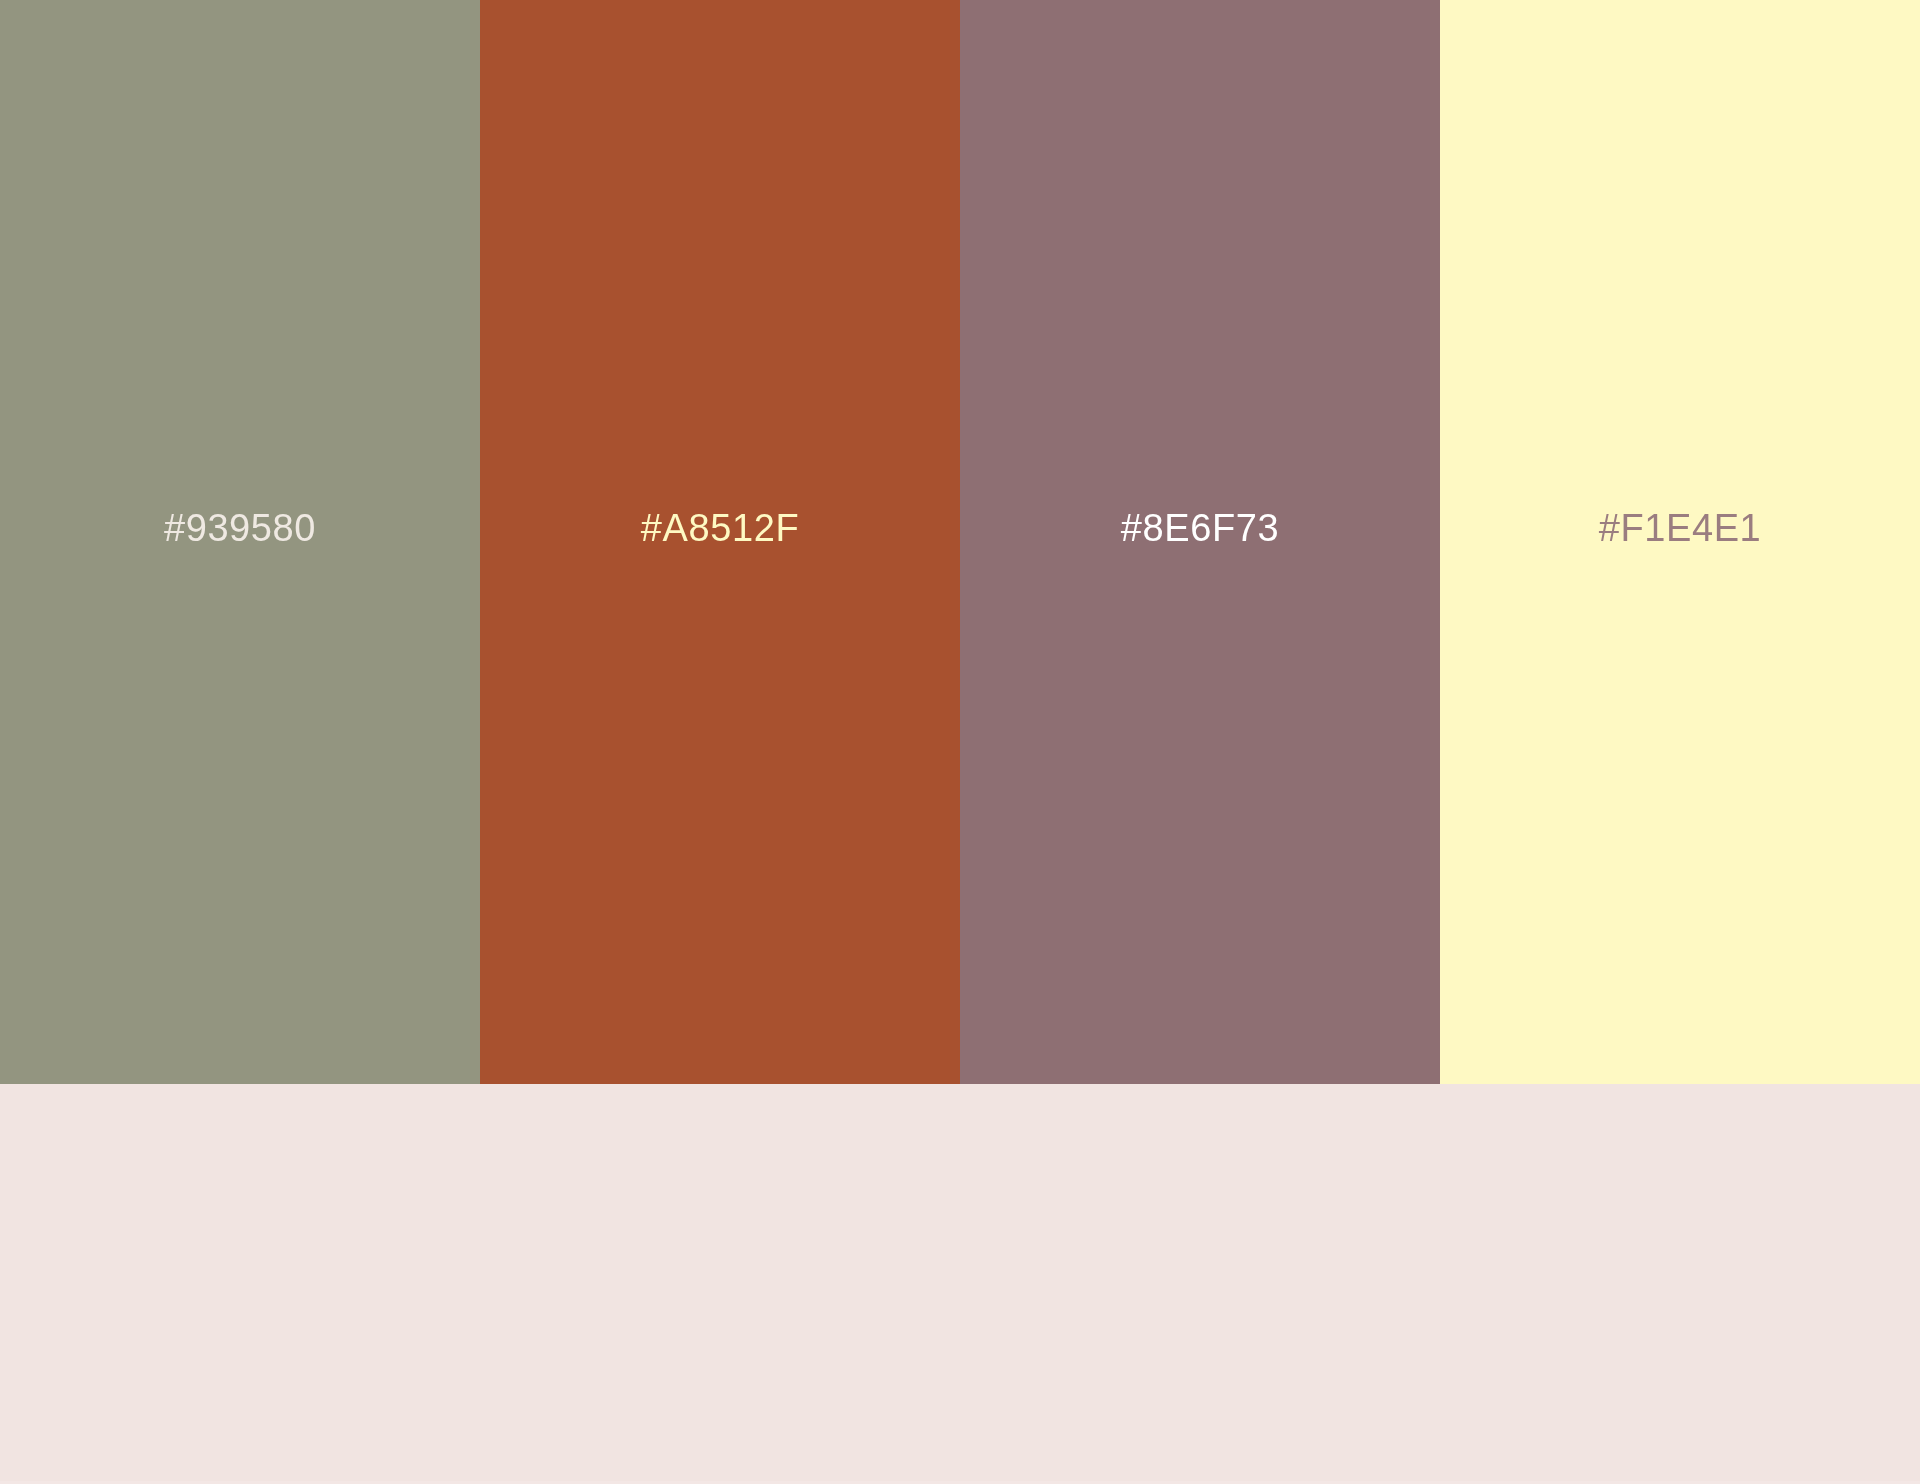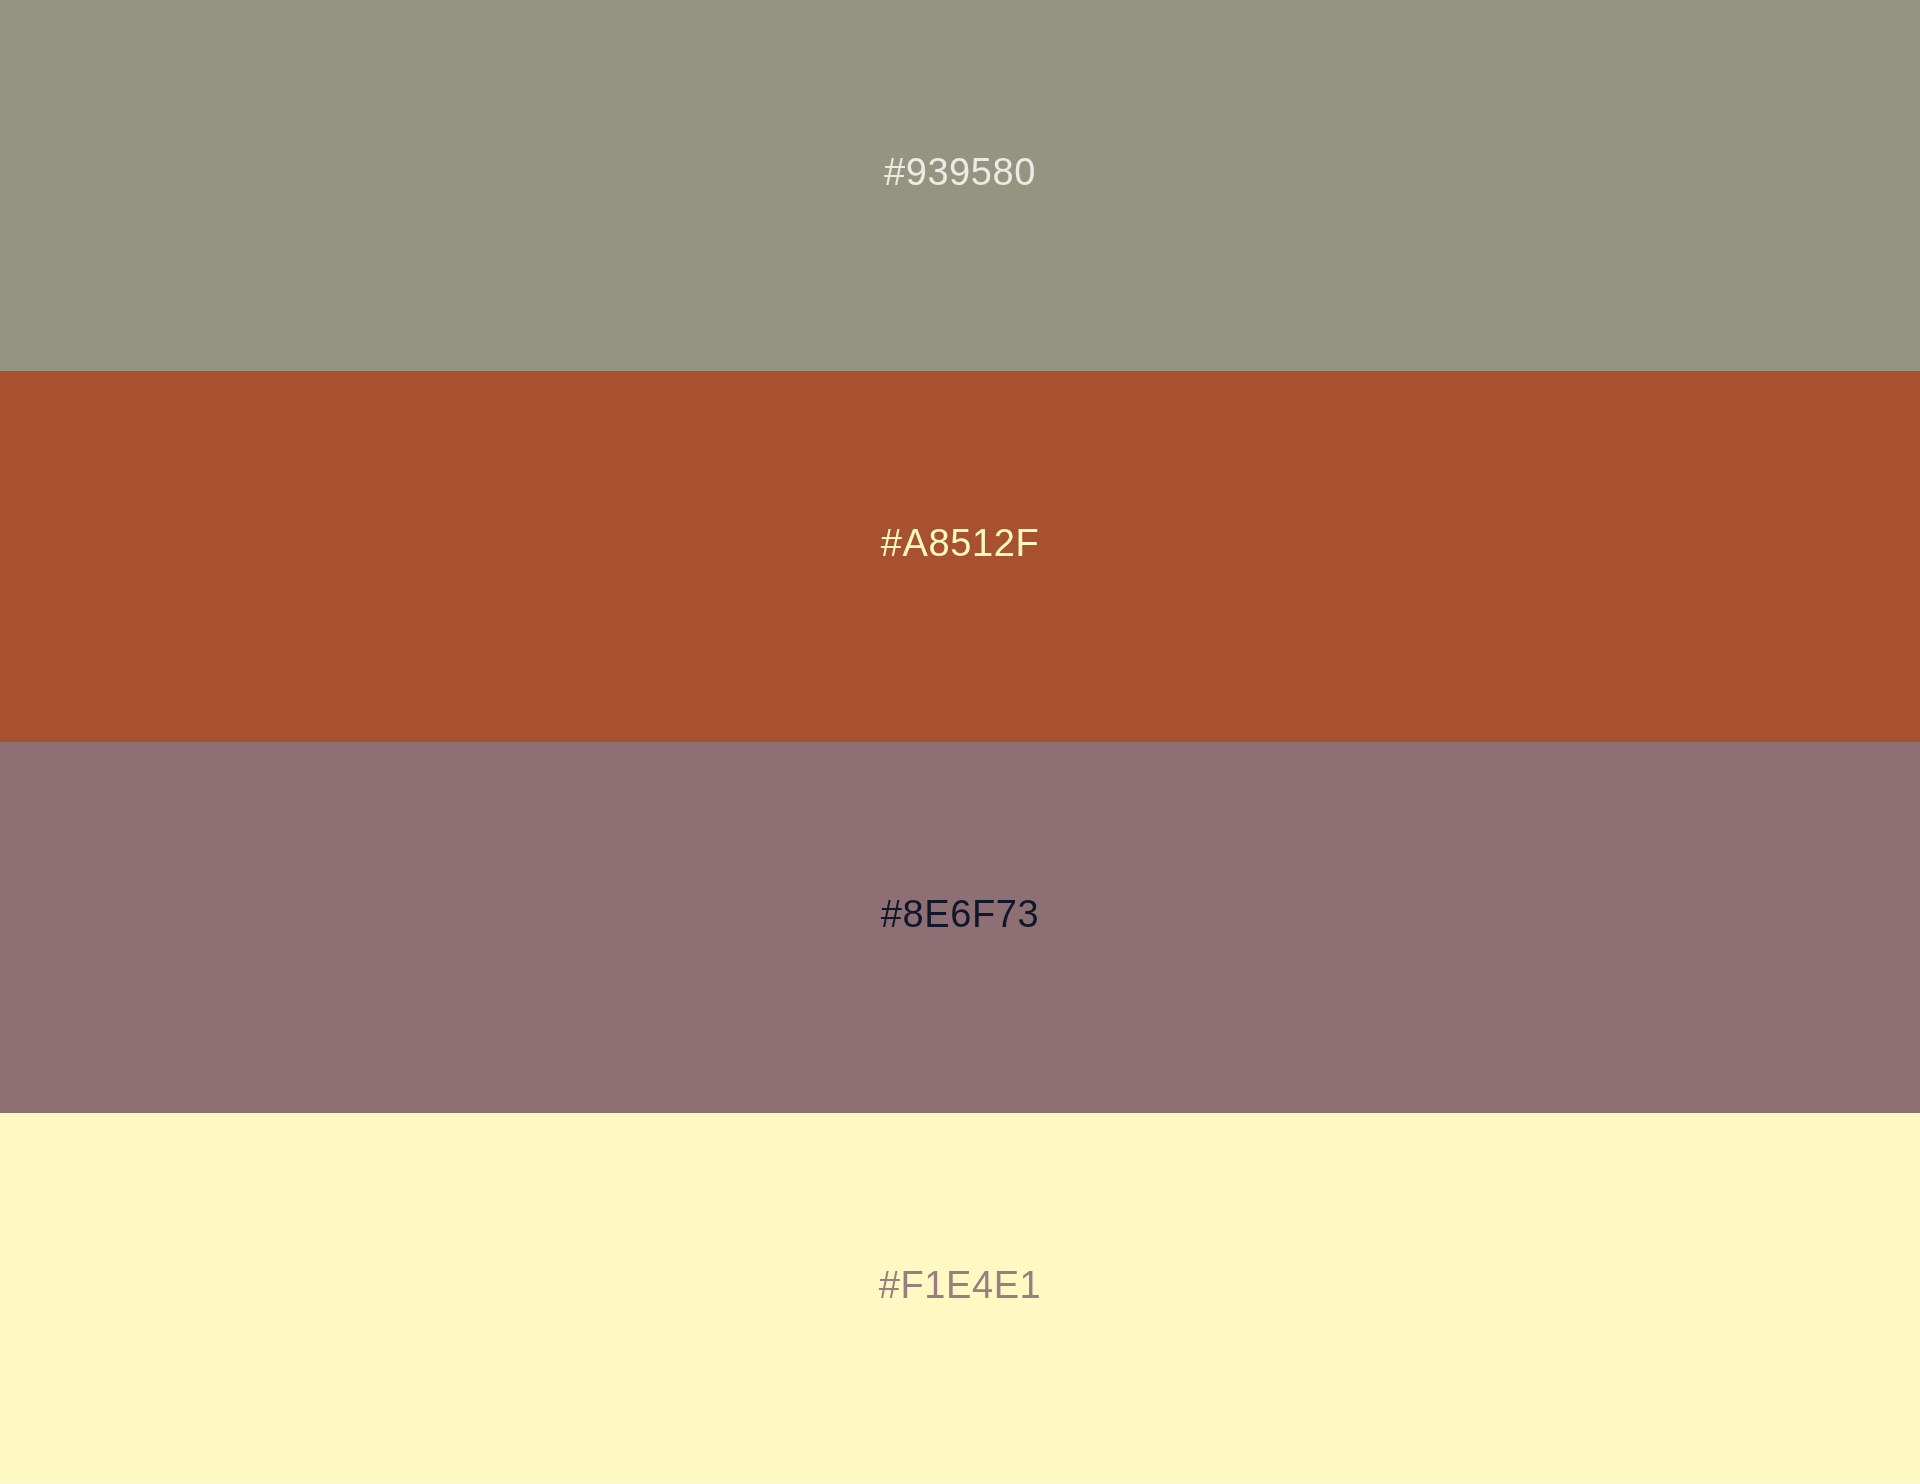--- a/index.html
+++ b/index.html
@@ -11,23 +11,23 @@
     overflow: hidden;
     background: #f1e4e1;
   }
 
   body {
     font-family: "Liberation Sans", "DejaVu Sans", sans-serif;
   }
 
   #palette {
     display: flex;
-    flex-direction: column;
+    flex-direction: row;
     width: 1920px;
-    height: 1484px;
+    height: 1084px;
     align-items: stretch;
   }
 
   .swatch {
     flex: 1 1 0;
     display: flex;
     align-items: center;
     justify-content: center;
     position: relative;
     height: 100%;
@@ -63,21 +63,21 @@
 
   <div class="swatch" style="background-color: rgb(147, 149, 128);">
     <span class="swatch-label" style="color: rgb(239, 233, 226);">#939580</span>
   </div>
 
   <div class="swatch" style="background-color: rgb(168, 81, 47);">
     <span class="swatch-label" style="color: #fef9c3;">#A8512F</span>
   </div>
 
   <div class="swatch" style="background-color: rgb(142, 111, 115);">
-    <span class="swatch-label" style="color: #0f172a;">#8E6F73</span>
+    <span class="swatch-label" style="color: #ffffff;">#8E6F73</span>
   </div>
 
   <div class="swatch" style="background-color: #fef9c3;">
     <span class="swatch-label" style="color: rgb(154, 125, 128);">#F1E4E1</span>
   </div>
 
   <div id="bottom-edge"></div>
 </div>
 
 </body></html>

